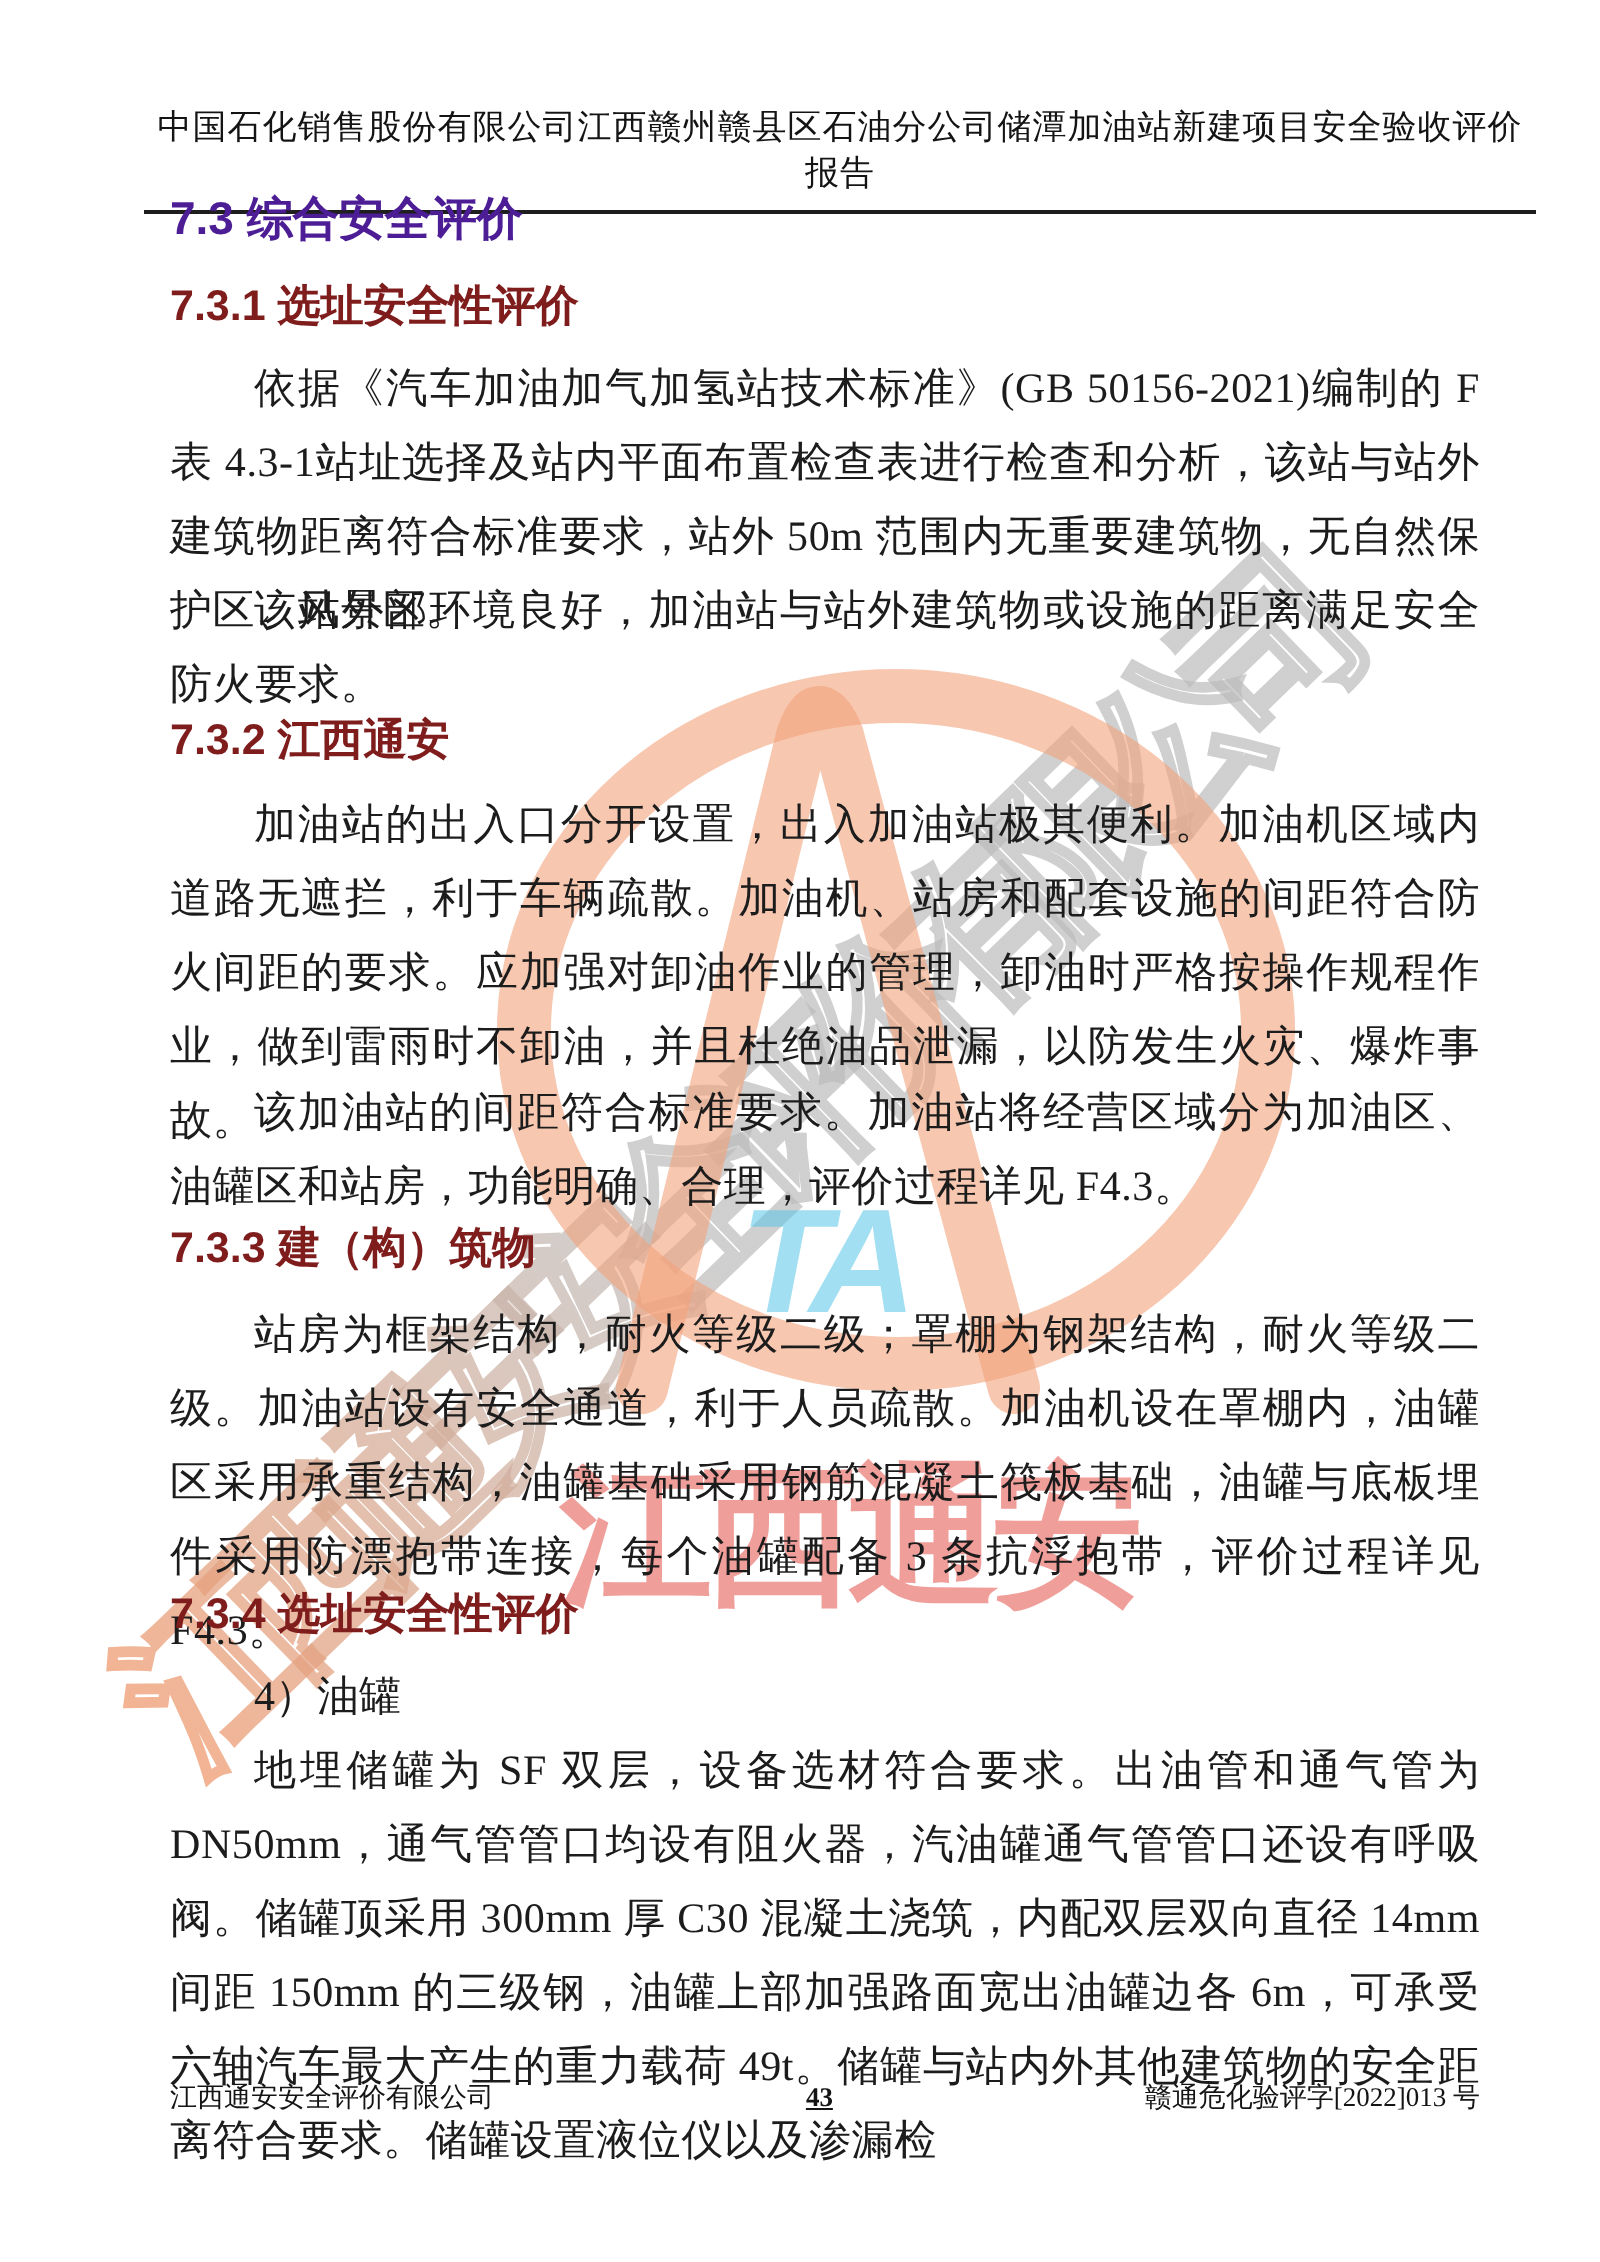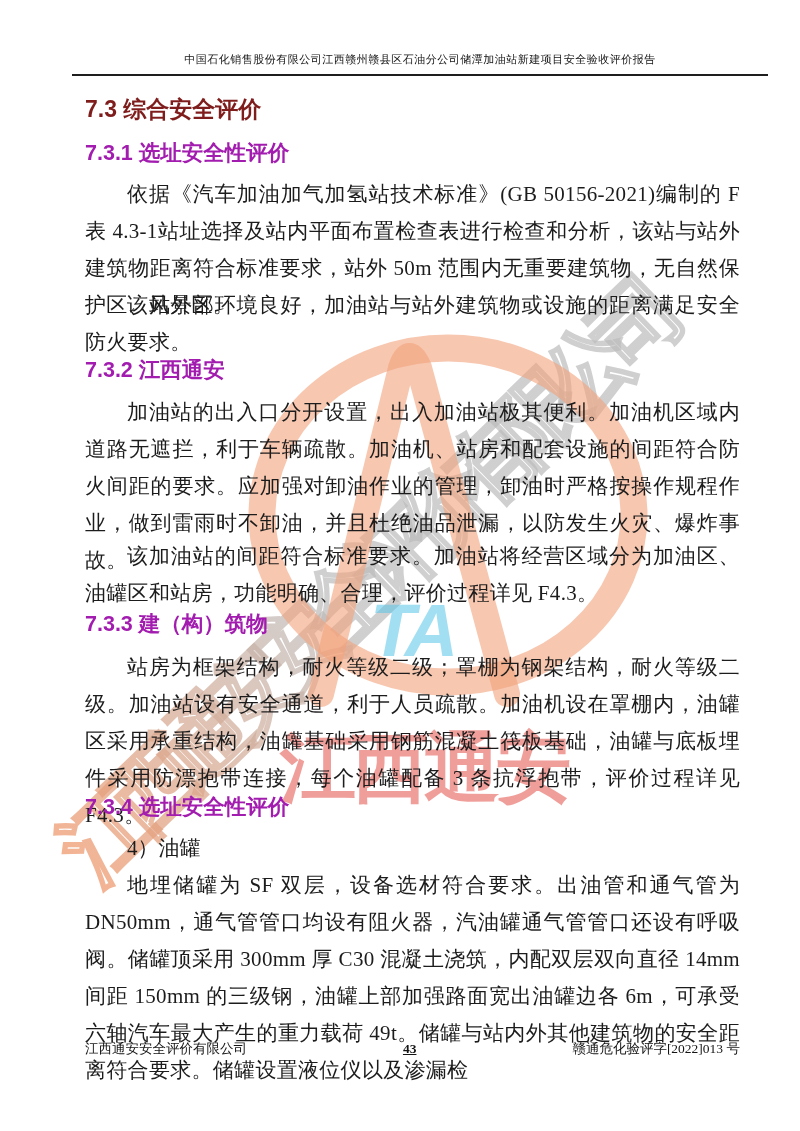--- a/index.html
+++ b/index.html
@@ -11,48 +11,48 @@
     overflow: hidden;
     font-family: "Liberation Serif", serif;
     color: #1c1c1c;
   }
   .header {
     position: absolute;
     top: 52px;
     left: 72px;
     width: 696px;
     text-align: center;
-    font-size: 11px;
+    font-size: 17px;
     letter-spacing: 0.5px;
     color: #141414;
     padding-bottom: 7px;
     border-bottom: 2px solid #1e1e1e;
     z-index: 2;
   }
   .watermark {
     position: absolute;
     left: 0; top: 0;
     width: 800px; height: 1131px;
     z-index: 1;
     pointer-events: none;
   }
   .block { position: absolute; left: 85px; width: 655px; z-index: 2; }
   .h1 {
     font-family: "Liberation Sans", sans-serif;
     font-weight: bold;
     font-size: 23px;
     line-height: 30px;
-    color: #7f1d1d;
+    color: #4c1d95;
   }
   .h2 {
     font-family: "Liberation Sans", sans-serif;
     font-weight: bold;
     font-size: 21.5px;
     line-height: 29px;
-    color: #a21caf;
+    color: #7f1d1d;
   }
   .para {
     font-size: 21px;
     line-height: 37px;
     text-align: justify;
     text-indent: 2em;
     letter-spacing: 0.3px;
   }
   .psub {
     font-size: 21px;

